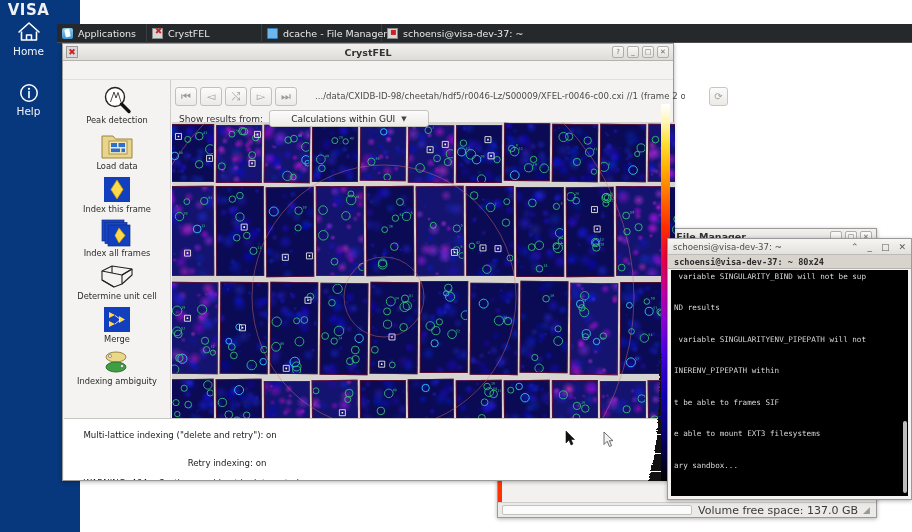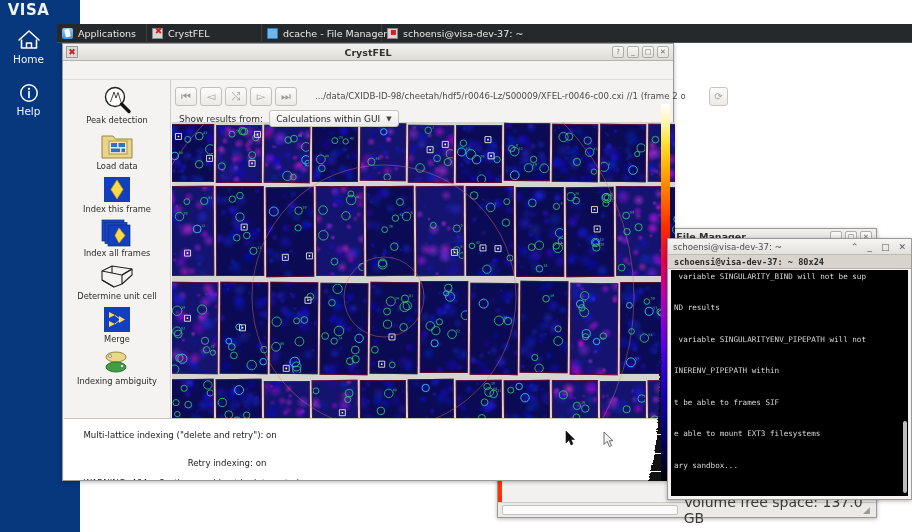--- a/index.html
+++ b/index.html
@@ -41,21 +41,21 @@
     color: #ffffff;
     cursor: pointer;
   }
   .rail-item .rail-label {
     display: block;
     font-size: 10.5px;
     margin-top: 1px;
     color: #f0f4fa;
   }
   .rail-icon { display: block; margin: 0 auto; }
-  #rail-home { top: 28px; }
+  #rail-home { top: 20px; }
   #rail-help { top: 82px; }
 
   
   #taskbar {
     position: absolute; left: 57px; top: 24px;
     width: 855px; height: 19px;
     background: #26292b;
     border-bottom: 1px solid #4a4d4f;
     display: flex; align-items: center;
     z-index: 6;
@@ -244,21 +244,21 @@
   #cf-showrow {
     position: absolute; left: 116px; top: 66px;
     display: flex; align-items: center; gap: 6px;
     font-size: 9px; color: #333;
     z-index: 12;
   }
   #cf-combo {
     height: 17px;
     border: 1px solid #c4c2be; border-radius: 3px;
     background: linear-gradient(#fcfcfb,#edebe7);
-    padding: 0 6px;
+    padding: 0 21px;
     display: flex; align-items: center; gap: 6px;
     font-size: 9px; color: #2b2b2b;
     cursor: pointer;
   }
 
   
   #cf-image {
     position: absolute;
     left: 109px; top: 78px;
     width: 503px; height: 353px;
@@ -317,21 +317,21 @@
     z-index: 8;
   }
   #fm-title { height: 16px; }
   #fm-body { position: absolute; inset: 16px 0 0 0; background: #f2f1ef; }
   #fm-statusbar {
     position: absolute; left: 0; right: 0; bottom: 0;
     height: 15px;
     background: #eceae6;
     border-top: 1px solid #cfcdc9;
     display: flex; align-items: center;
-    font-size: 14px; color: #3a3a3a;
+    font-size: 11px; color: #3a3a3a;
     padding: 0 4px;
   }
   #fm-progress {
     width: 190px; height: 10px;
     background: #fbfbfb; border: 1px solid #c4c2be; border-radius: 2px;
     margin-right: 6px;
   }
   #fm-grip {
     position: absolute; right: 2px; bottom: 1px;
     width: 11px; height: 11px;

